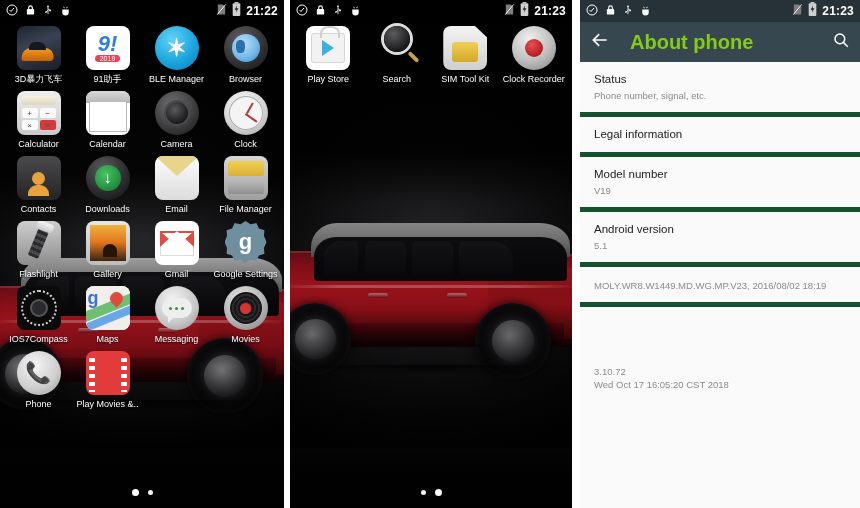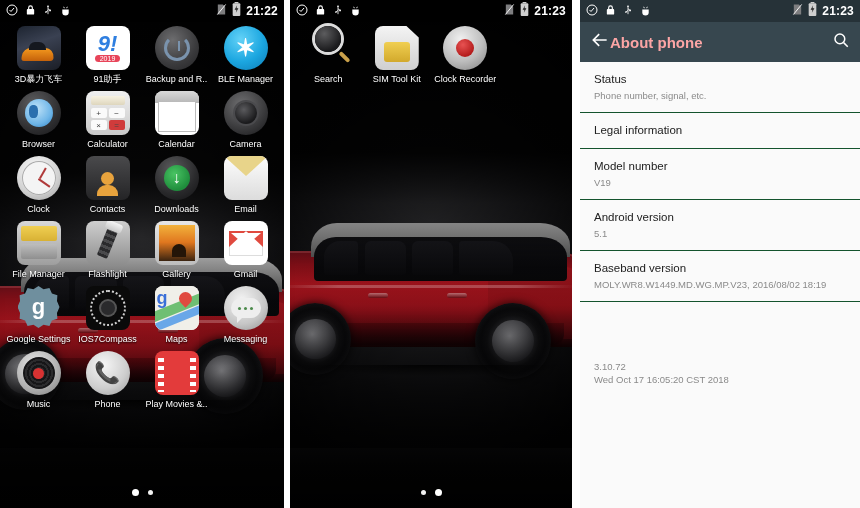--- a/index.html
+++ b/index.html
@@ -249,24 +249,24 @@
   .dots { position: absolute; left: 0; right: 0; bottom: 12px; display: flex;
           align-items: center; justify-content: center; gap: 9px; z-index: 15; }
   .dot { background: #fff; border-radius: 50%; }
   .dot.on { width: 7px; height: 7px; }
   .dot.off { width: 5px; height: 5px; opacity: .95; }
 
   
   .p3 { background: #fafafa; }
   .appbar { position: absolute; top: 22px; left: 0; right: 0; height: 40px; background: #37474f;
             display: flex; align-items: center; padding: 0 10px; z-index: 12; }
-  .appbar-title { color:#fca5a5; font-size: 15px; font-weight: bold; margin-left: 0; }
+  .appbar-title { color:#84cc16; font-size: 20px; font-weight: bold; margin-left: 20px; }
   .appbar .spacer { flex: 1; }
   .settings-list { position: absolute; top: 62px; left: 0; right: 0; bottom: 0; background:#fafafa; overflow: hidden; }
-  .srow { padding: 10px 14px 10px; border-bottom: 1px solid #14532d; }
+  .srow { padding: 10px 14px 10px; border-bottom: 5px solid #14532d; }
   .srow:last-child { border-bottom: 0; }
   .srow .t { font-size: 11.5px; color: #212121; line-height: 15px; }
   .srow .s { font-size: 9.5px; color: #8a8a8a; line-height: 13px; margin-top: 2px; }
 </style>
 </head>
 <body>
 
 <div class="stage">
 
   <div class="panel p1">
@@ -351,28 +351,20 @@
           <div class="app-icon">
             <div class="sq i-91">
               <span class="n">9!</span>
               <span class="y">2019</span>
             </div>
           </div>
           <div class="app-label">91助手</div>
         </div>
         <div class="app">
           <div class="app-icon">
-            <div class="ci i-backup">
-              <span class="d"></span>
-            </div>
-          </div>
-          <div class="app-label">Backup and R..</div>
-        </div>
-        <div class="app">
-          <div class="app-icon">
             <div class="ci i-ble">✶</div>
           </div>
           <div class="app-label">BLE Manager</div>
         </div>
         <div class="app">
           <div class="app-icon">
             <div class="ci i-browser">
               <span class="g"></span>
             </div>
           </div>
@@ -511,21 +503,21 @@
             </div>
           </div>
           <div class="app-label">Messaging</div>
         </div>
         <div class="app">
           <div class="app-icon">
             <div class="ci i-music">
               <span class="v"></span>
             </div>
           </div>
-          <div class="app-label">Music</div>
+          <div class="app-label">Movies</div>
         </div>
         <div class="app">
           <div class="app-icon">
             <div class="ci i-phone">📞</div>
           </div>
           <div class="app-label">Phone</div>
         </div>
         <div class="app">
           <div class="app-icon">
             <div class="sq i-movies">
@@ -612,20 +604,30 @@
               <path d="M8 5l-4 7h3l-1 5 4-7H7z" fill="#222"></path>
             </svg>
         </span>
         <span class="sb-time">21:23</span>
       </div>
     </div>
 
     <div class="grid" id="grid2">
         <div class="app">
           <div class="app-icon">
+            <div class="sq i-play">
+              <span class="bag">
+                <span class="tri"></span>
+              </span>
+            </div>
+          </div>
+          <div class="app-label">Play Store</div>
+        </div>
+        <div class="app">
+          <div class="app-icon">
             <div class="i-search">
               <span class="lens"></span>
             </div>
           </div>
           <div class="app-label">Search</div>
         </div>
         <div class="app">
           <div class="app-icon">
             <div class="sq i-sim">
               <span class="chip"></span>
@@ -723,21 +725,20 @@
         </div>
         <div class="srow">
           <div class="t">Model number</div>
           <div class="s" style="white-space: pre-line;">V19</div>
         </div>
         <div class="srow">
           <div class="t">Android version</div>
           <div class="s" style="white-space: pre-line;">5.1</div>
         </div>
         <div class="srow">
-          <div class="t">Baseband version</div>
           <div class="s" style="white-space: pre-line;">MOLY.WR8.W1449.MD.WG.MP.V23, 2016/08/02 18:19</div>
         </div>
         <div class="srow">
           <div class="s" style="white-space: pre-line; margin-top: 48px;">3.10.72
 Wed Oct 17 16:05:20 CST 2018</div>
         </div>
       </div>
   </div>
 
 </div>

